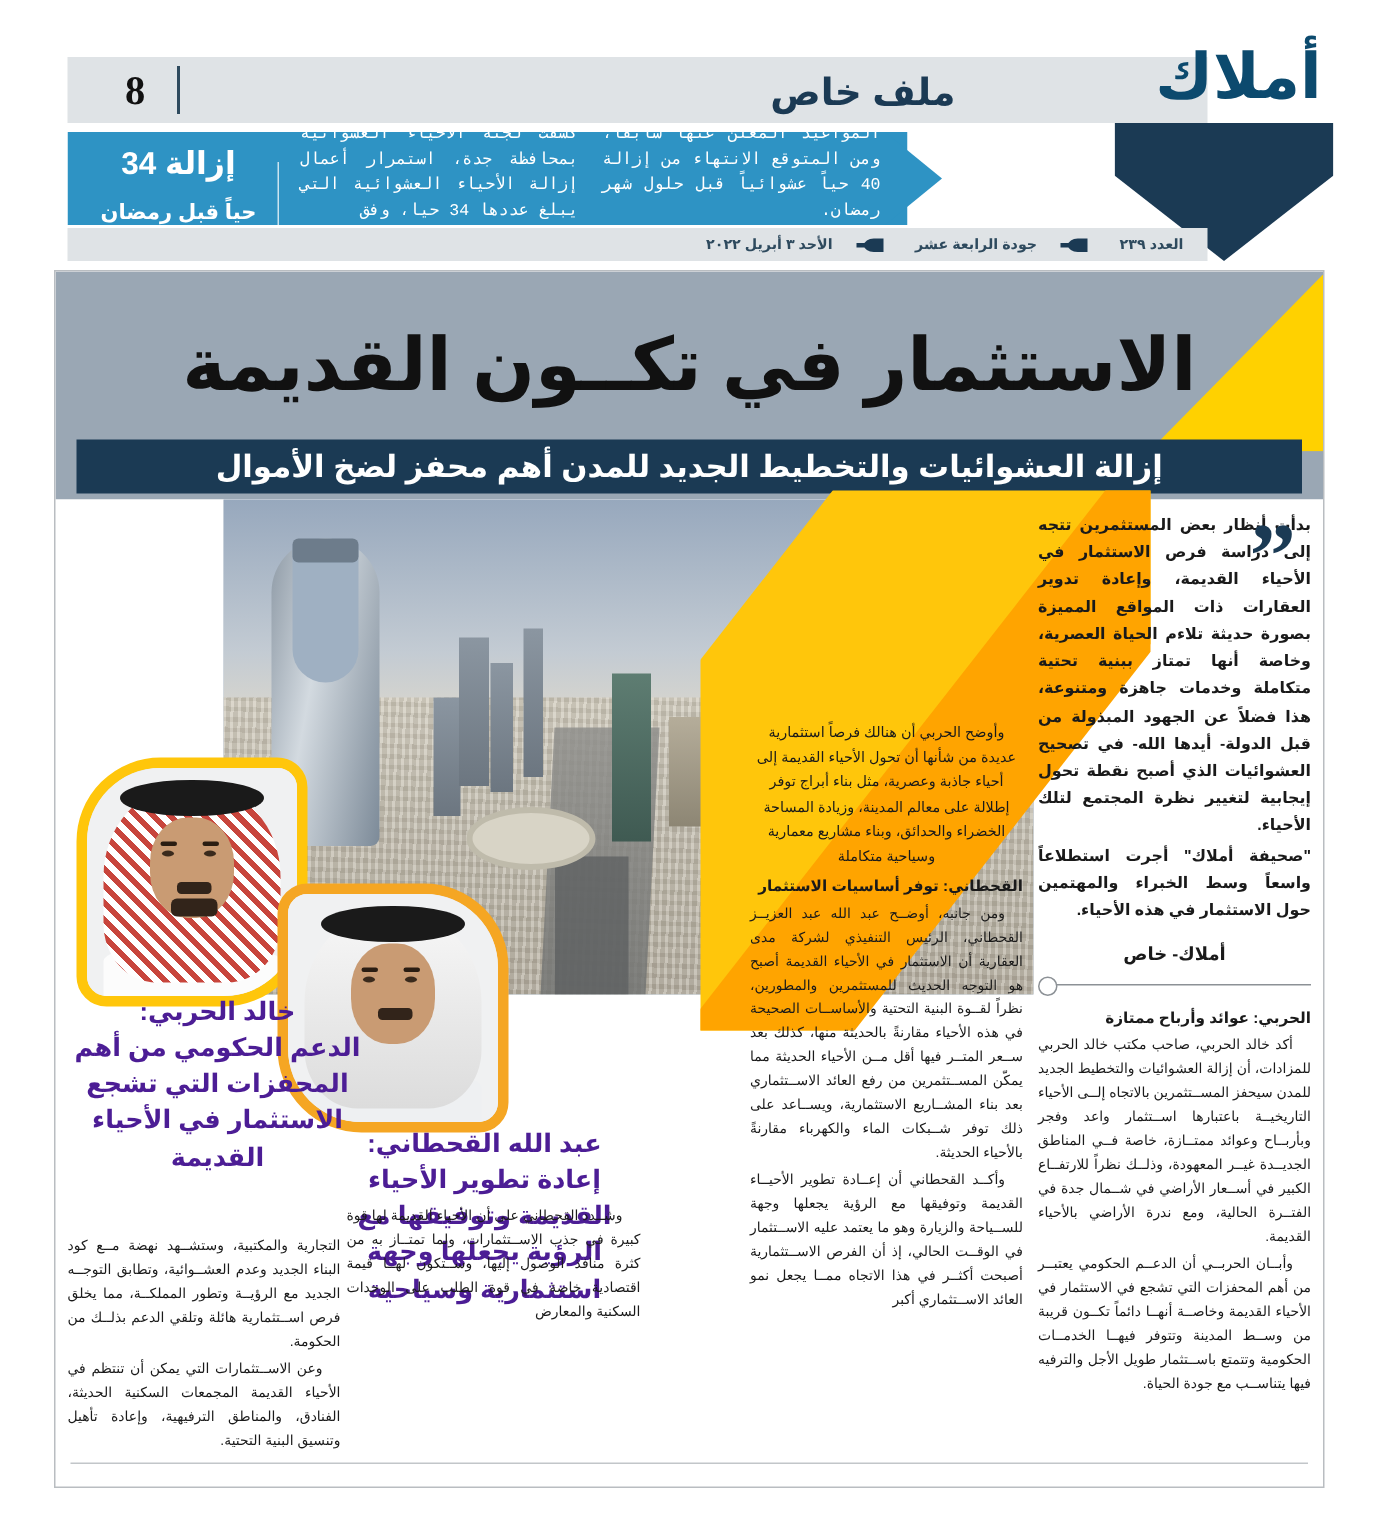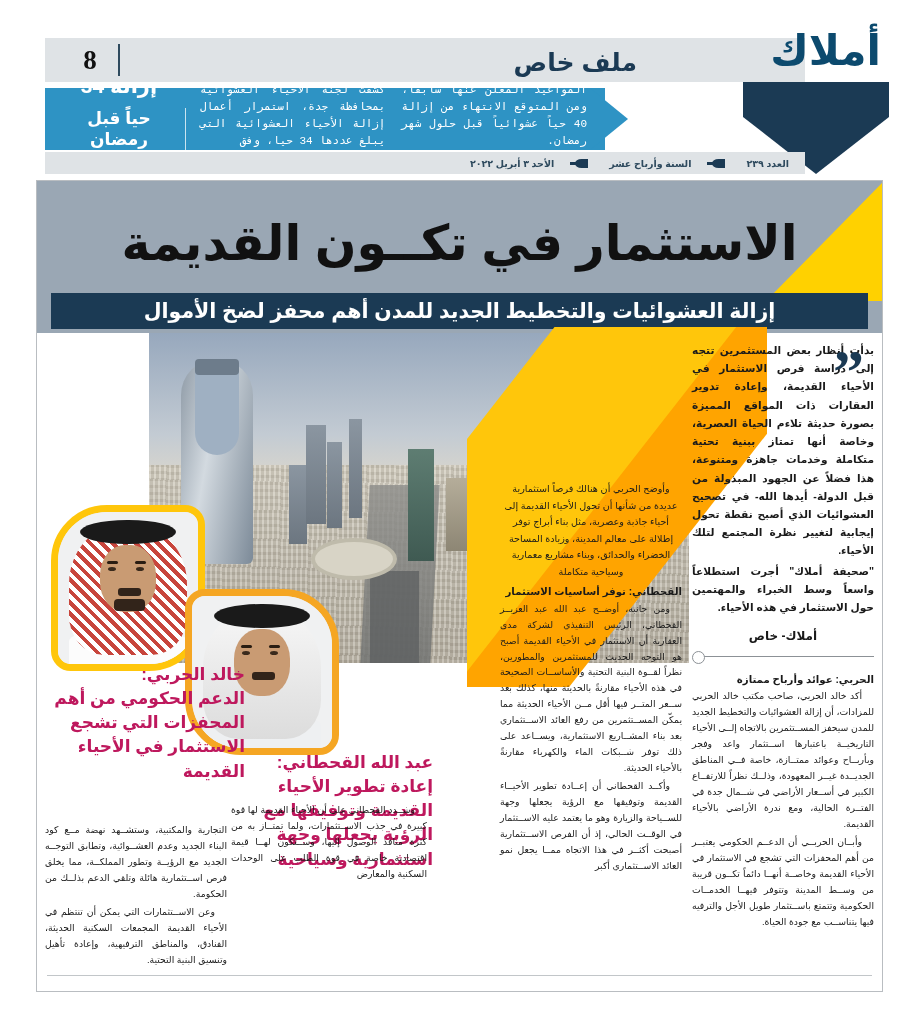--- a/index.html
+++ b/index.html
@@ -33,21 +33,21 @@
 
   
   .mh-banner{position:absolute;left:45px;top:88px;width:560px;height:62px;background:#2e93c4;
     clip-path:polygon(0 0,100% 0,100% 100%,0 100%);}
   .mh-banner-arrow{position:absolute;left:590px;top:88px;width:38px;height:62px;background:#2e93c4;
     clip-path:polygon(0 0,0 100%,100% 50%);}
   .mh-banner-inner{position:absolute;left:0;top:0;right:0;bottom:0;display:flex;flex-direction:row-reverse;
     align-items:flex-end;gap:0;padding:0 10px 0 8px;box-sizing:border-box;}
   .bn-lead{width:120px;text-align:center;color:#fff;flex:none;padding-left:6px;}
   .bn-lead .bl-1{font-size:21px;font-weight:700;line-height:1.05;}
-  .bn-lead .bl-2{font-size:17px;font-weight:700;line-height:1.2;margin-top:12px;}
+  .bn-lead .bl-2{font-size:14px;font-weight:700;line-height:1.2;margin-top:12px;}
   .bn-sep{width:1px;height:42px;background:rgba(255,255,255,.75);flex:none;margin:0 6px;}
   .bn-col{flex:1;color:#fff;font-size:11px;line-height:1.55;text-align:justify;padding:0 8px;font-family:Liberation Mono, monospace;}
 
   
   .mh-dateline{position:absolute;left:45px;top:152px;width:760px;height:22px;background:#dfe3e6;}
   .mh-dl-inner{position:absolute;right:128px;top:152px;height:22px;display:flex;flex-direction:row-reverse;
     align-items:center;gap:21px;font-size:9.5px;color:#2e4a5e;font-weight:700;}
   .dl-dot{width:13px;height:9px;background:#1b3a54;border-radius:50% 0 0 50%;position:relative;}
   .dl-dot:after{content:"";position:absolute;left:-5px;top:3px;width:6px;height:3px;background:#1b3a54;}
 
@@ -118,21 +118,21 @@
   .eye{position:absolute;width:8px;height:4px;background:#3a2a1c;border-radius:50%;}
   .eye.l{left:36%;top:36%;} .eye.r{left:56%;top:36%;}
   .brow{position:absolute;width:11px;height:3px;background:#2a1d12;border-radius:2px;}
   .brow.l{left:35%;top:32%;} .brow.r{left:55%;top:32%;}
   .mustache{position:absolute;left:43%;top:50%;width:16%;height:5%;background:#32241a;border-radius:3px;}
   .beard{position:absolute;left:40%;top:57%;width:22%;height:8%;background:#32241a;border-radius:4px;}
   .thobe{position:absolute;left:8%;bottom:0;width:84%;height:22%;background:#fcfcfc;border-radius:30% 30% 0 0;}
   .thobe-dk{background:#eef0f2;}
 
   
-  .cap{position:absolute;text-align:right;font-weight:700;color:#be185d;line-height:1.42;}
+  .cap{position:absolute;text-align:center;font-weight:700;color:#4c1d95;line-height:1.42;}
   .cap .nm{display:block;}
   .cap1{left:8px;top:330px;width:200px;font-size:17px;}
   .cap2{left:176px;top:418px;width:220px;font-size:17px;}
 
   
   .col{position:absolute;font-size:9.3px;line-height:1.72;text-align:justify;color:#1a1a1a;}
   .col p{margin:0 0 2px 0;text-indent:12px;}
   .col p.noind{text-indent:0;}
   .subhead{font-weight:700;font-size:10.2px;display:block;margin:3px 0 1px;text-indent:0;}
 
@@ -179,21 +179,21 @@
         <div class="bn-col">كشفت لجنة الأحياء العشوائية بمحافظة جدة، استمرار أعمال إزالة الأحياء العشوائية التي يبلغ عددها 34 حيا، وفق</div>
         <div class="bn-col">المواعيد المعلن عنها سابقا، ومن المتوقع الانتهاء من إزالة 40 حياً عشوائياً قبل حلول شهر رمضان.</div>
       </div>
     </div>
     <div class="mh-banner-arrow"></div>
 
     <div class="mh-dateline"></div>
     <div class="mh-dl-inner">
       <span>الأحد ٣ أبريل ٢٠٢٢</span>
       <span class="dl-dot"></span>
-      <span>السنة وأرباح عشر</span>
+      <span>جودة الرابعة عشر</span>
       <span class="dl-dot"></span>
       <span>العدد ٢٣٩</span>
     </div>
   </div>
 
   <div class="frame">
 
     <div class="hl-zone">
       <div class="hl-bg"></div>
       <div class="hl-yellow"></div>

